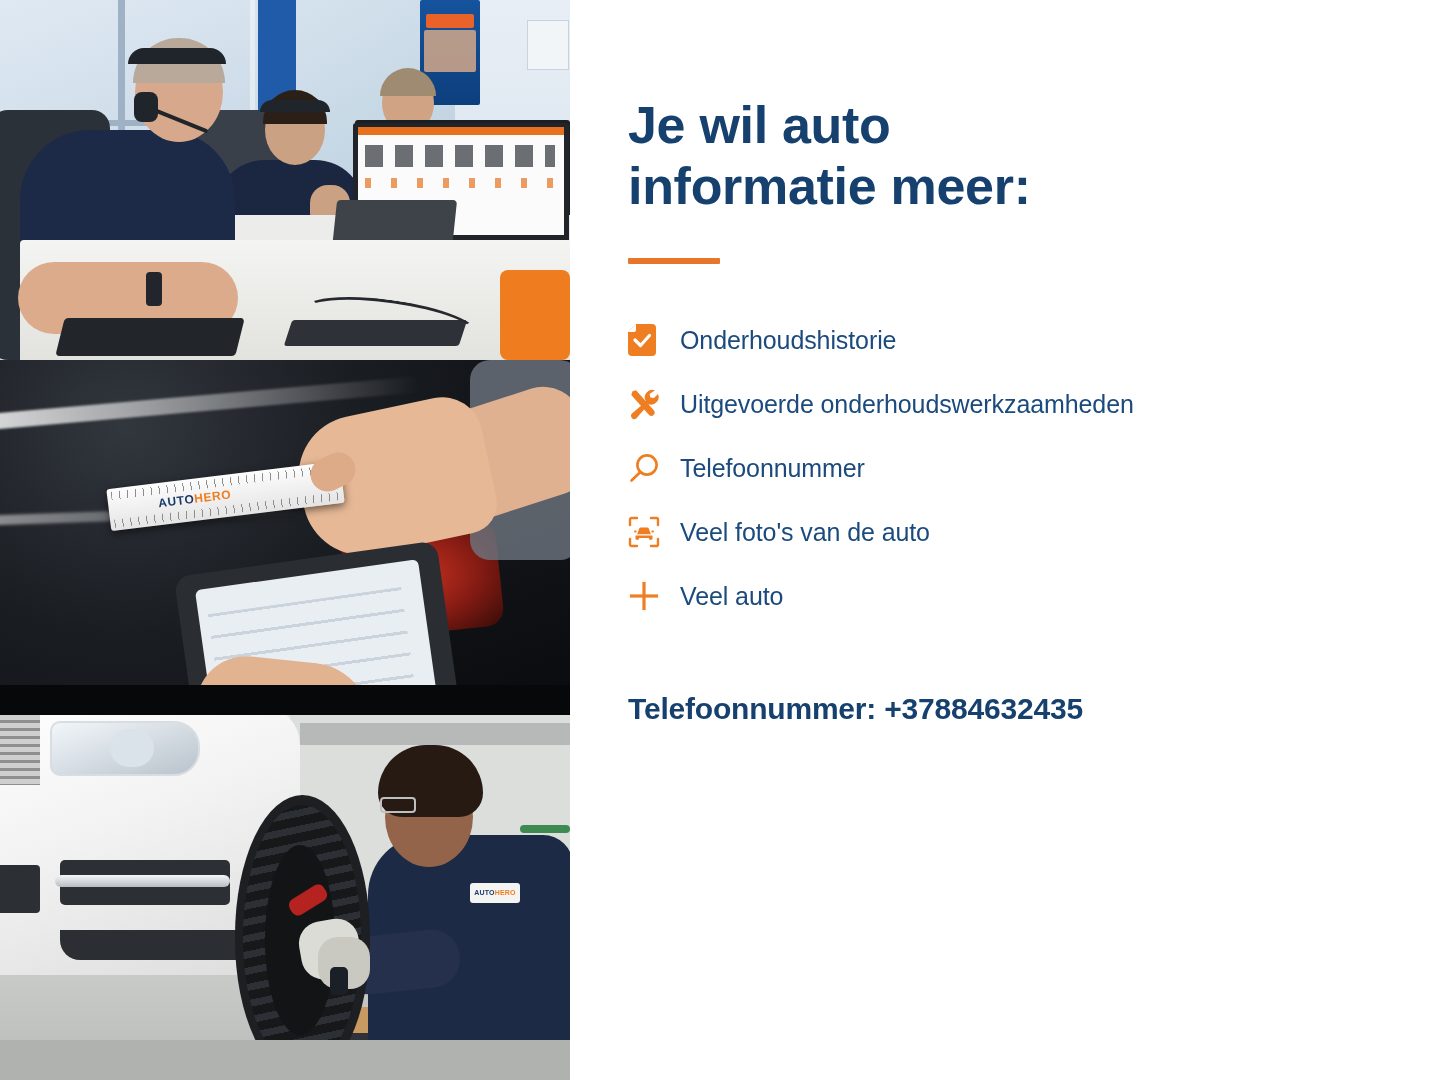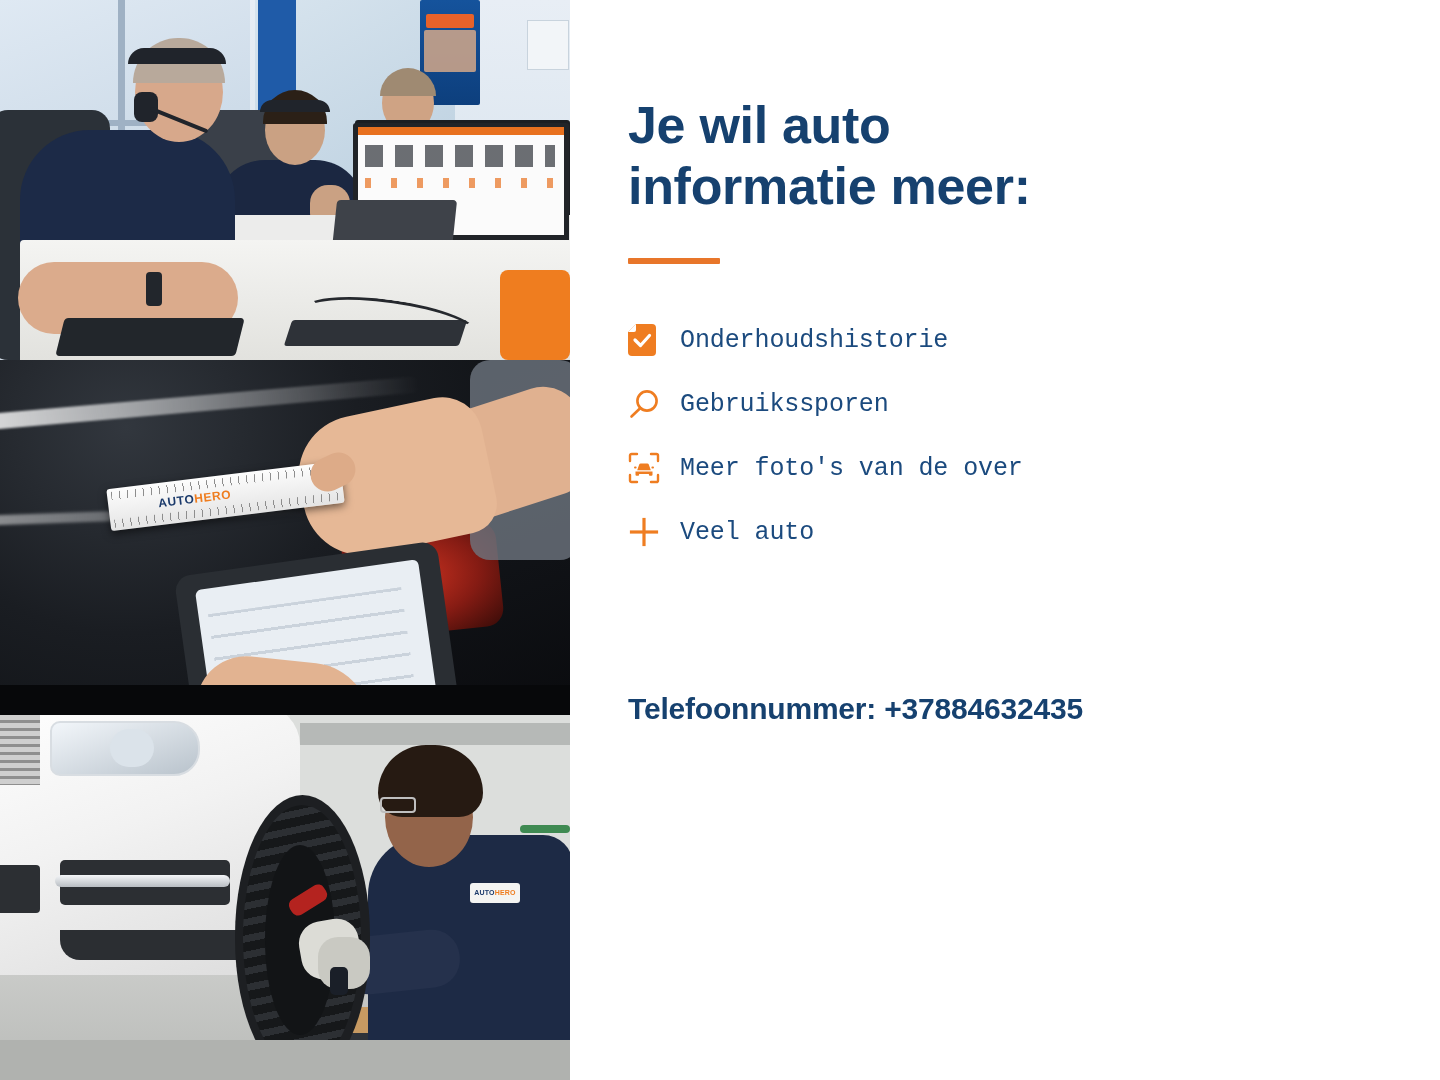--- a/index.html
+++ b/index.html
@@ -148,21 +148,21 @@
 
   
   .content { position:relative; flex:1; height:1080px; background:#ffffff; padding:0; }
   .headline {
     position:absolute; left:58px; top:95px; width:560px;
     font-size:52px; line-height:1.18; font-weight:bold; color:#16416f; letter-spacing:-.3px;
   }
   .divider { position:absolute; left:58px; top:258px; width:92px; height:6px; background:#e8762a; border-radius:1px;}
 
   .features { position:absolute; left:58px; top:308px; width:740px; }
-  .feature { display:flex; align-items:center; height:64px;font-family:Liberation Mono, monospace; }
+  .feature { display:flex; align-items:center; height:64px; }
   .feature .ficon { width:52px; flex:0 0 52px; display:flex; align-items:center; justify-content:flex-start; }
   .feature .flabel { font-size:25px; color:#1b4a7e; letter-spacing:-.1px; white-space:nowrap; }
 
   .phone { position:absolute; left:58px; top:692px; font-size:30px; font-weight:bold; color:#16416f; letter-spacing:-.2px;}
   .contact { position:absolute; left:58px; top:744px; width:740px; font-size:26px; line-height:1.55; color:#1b4a7e;}
 </style>
 </head>
 <body>
 
 <div class="page">
@@ -292,49 +292,60 @@
         <span class="ficon">
           <svg width="28" height="32" viewBox="0 0 28 32">
             <path d="M8 0 H24 a4 4 0 0 1 4 4 V28 a4 4 0 0 1 -4 4 H4 a4 4 0 0 1 -4 -4 V8 Z" fill="#ef7d21"></path>
             <path d="M8 0 L0 8 H6 a2 2 0 0 0 2 -2 Z" fill="#ffffff"></path>
             <path d="M7 16 L12.5 21.5 L21.5 11.5" stroke="#ffffff" stroke-width="3.2" fill="none" stroke-linecap="round" stroke-linejoin="round"></path>
           </svg>
         </span>
         <span class="flabel">Onderhoudshistorie</span>
       </div>
 
+      <div class="feature">
+        <span class="ficon">
+          <svg width="32" height="32" viewBox="0 0 32 32">
+            <g fill="#ef7d21">
+              <path d="M4.5 3.2 L8.0 2.2 L26.0 22.5 a3.4 3.4 0 0 1 -4.9 4.6 L3.3 7.0 Z"></path>
+              <path d="M27.0 2.3 a7.6 7.6 0 0 0 -9.0 11.3 L4.0 25.6 a3.2 3.2 0 0 0 4.2 4.8 L20.7 16.2 A7.6 7.6 0 0 0 30.0 5.9 L26.0 9.9 L22.4 9.4 L21.6 5.9 Z"></path>
+            </g>
+          </svg>
+        </span>
+        <span class="flabel">Uitgevoerde onderhoudswerkzaamheden</span>
+      </div>
 
       <div class="feature">
         <span class="ficon">
           <svg width="31" height="31" viewBox="0 0 31 31">
             <circle cx="19" cy="12" r="9.6" stroke="#ef7d21" stroke-width="2.6" fill="none"></circle>
             <line x1="12.4" y1="19" x2="3.5" y2="27.5" stroke="#ef7d21" stroke-width="2.6" stroke-linecap="round"></line>
           </svg>
         </span>
-        <span class="flabel">Gebruikssporen</span>
+        <span class="flabel">Telefoonnummer</span>
       </div>
 
       <div class="feature">
         <span class="ficon">
           <svg width="32" height="32" viewBox="0 0 32 32">
             <g stroke="#ef7d21" stroke-width="2.4" fill="none" stroke-linecap="round">
               <path d="M2 9 V3.6 A1.6 1.6 0 0 1 3.6 2 H9"></path>
               <path d="M23 2 H28.4 A1.6 1.6 0 0 1 30 3.6 V9"></path>
               <path d="M30 23 V28.4 A1.6 1.6 0 0 1 28.4 30 H23"></path>
               <path d="M9 30 H3.6 A1.6 1.6 0 0 1 2 28.4 V23"></path>
             </g>
             <g fill="#ef7d21">
               <path d="M7.5 19.5 h17 v3.2 a1 1 0 0 1 -1 1 h-1.6 a1 1 0 0 1 -1 -1 v-.6 h-9.8 v.6 a1 1 0 0 1 -1 1 H8.5 a1 1 0 0 1 -1 -1 Z"></path>
               <path d="M9.2 18.2 L11.2 12.6 a1.6 1.6 0 0 1 1.5 -1.1 h6.6 a1.6 1.6 0 0 1 1.5 1.1 l2.0 5.6 Z"></path>
               <rect x="6.0" y="14.6" width="2.6" height="2.0" rx="1"></rect>
               <rect x="23.4" y="14.6" width="2.6" height="2.0" rx="1"></rect>
             </g>
           </svg>
         </span>
-        <span class="flabel">Meer foto's van de over</span>
+        <span class="flabel">Veel foto's van de auto</span>
       </div>
 
       <div class="feature">
         <span class="ficon">
           <svg width="32" height="32" viewBox="0 0 32 32">
             <g stroke="#ef7d21" stroke-width="3.2" stroke-linecap="square">
               <line x1="16" y1="3.5" x2="16" y2="28.5"></line>
               <line x1="3.5" y1="16" x2="28.5" y2="16"></line>
             </g>
           </svg>

